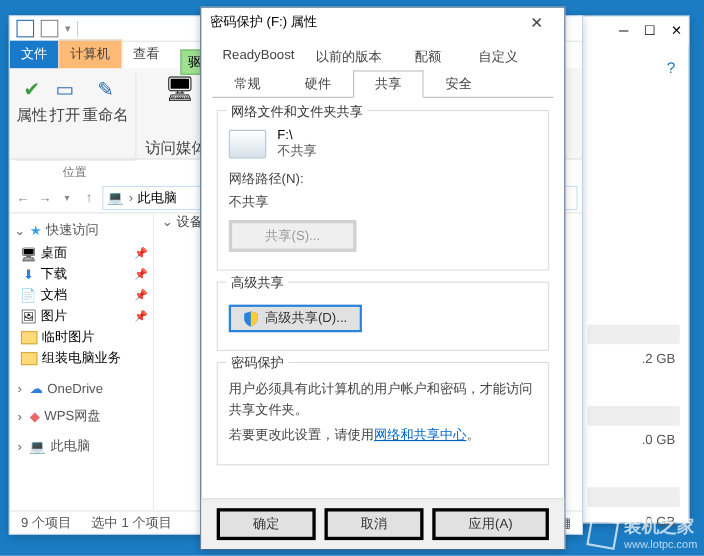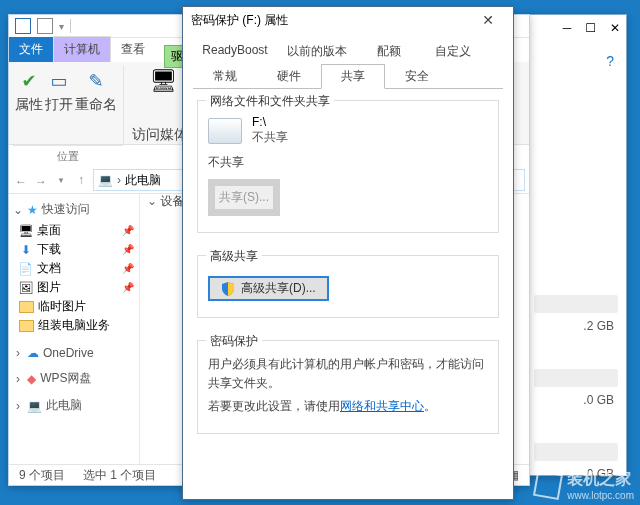--- a/index.html
+++ b/index.html
@@ -9,21 +9,21 @@
   .exp2 .titlebar{height:26px;background:#fff;display:flex;justify-content:flex-end;align-items:center;padding:0 6px;gap:14px}
   .exp2 .content{padding:6px 8px;color:#555}
   .pill{background:#eee;border-radius:2px;height:18px;margin:6px 0;}
   
   .exp1{left:8px;top:14px;width:170px;height:470px;border:1px solid #bcd3ea}
   .qat{height:22px;background:#fff;display:flex;align-items:center;gap:6px;padding:0 6px;border-bottom:1px solid #e4e4e4}
   .qat .sq{width:14px;height:14px;border:1px solid #2a6db0}
   .tabs1{height:24px;display:flex;align-items:flex-end}
   .tab1{padding:4px 10px;color:#444}
   .tab1.file{background:#1979ca;color:#fff}
-  .tab1.active{background:#c4b5fd;border-top:1px solid #ddd;border-left:1px solid #ddd;border-right:1px solid #ddd}
+  .tab1.active{background:#fdba74;border-top:1px solid #ddd;border-left:1px solid #ddd;border-right:1px solid #ddd}
   .drvbtn{position:absolute;left:155px;top:30px;background:#9fe08f;border:1px solid #6ab96a;padding:2px 6px;font-size:12px}
   .ribbon{background:#f6f6f6;height:78px;border-bottom:1px solid #e0e0e0;display:flex;padding:4px 4px 0 4px;gap:6px}
   .rgrp{display:flex;flex-direction:column;align-items:center;justify-content:space-between;padding:2px 2px 0 2px}
   .rgrp.sep{border-right:1px solid #e4e4e4;padding-right:6px}
   .ricon{width:26px;height:26px;display:flex;align-items:center;justify-content:center;font-size:18px}
   .rlbl{font-size:14px;color:#444;margin-top:2px}
   .grplbl{font-size:11px;color:#777;border-top:1px solid #e4e4e4;text-align:center;padding:3px 0;}
   .addr{height:26px;display:flex;align-items:center;gap:4px;padding:0 4px;border-bottom:1px solid #e4e4e4}
   .addr .nav{width:16px;text-align:center;color:#888}
   .addr .box{flex:1;border:1px solid #c7dff5;height:20px;display:flex;align-items:center;padding:0 4px;gap:4px}
@@ -39,24 +39,24 @@
   
   .dlg{left:182px;top:6px;width:330px;height:492px;border:1px solid #4a6b8a}
   .dlg .titlebar{height:26px;display:flex;align-items:center;padding:0 8px}
   .dlg .titlebar .spacer{flex:1}
   .dlg .xbtn{width:34px;text-align:center;font-size:14px;color:#444}
   .dtabs{display:flex;flex-wrap:wrap;padding:6px 10px 0 10px}
   .dtab{padding:3px 0;width:62px;text-align:center;border:1px solid transparent;color:#444;font-size:12px}
   .dtab.active{border:1px solid #bfbfbf;border-bottom:1px solid #fff;background:#fff;position:relative;z-index:2}
   .dtabline{border-bottom:1px solid #bfbfbf;margin:0 10px;position:relative;top:-1px}
   .dbody{padding:10px 14px 8px 14px}
-  .gbox{border:1px solid #dcdcdc;padding:10px 10px 12px 10px;margin-bottom:22px;position:relative}
+  .gbox{border:1px solid #dcdcdc;padding:10px 10px 12px 10px;margin-bottom:10px;position:relative}
   .gbox .legend{position:absolute;top:-8px;left:8px;background:#fff;padding:0 4px;color:#333;font-size:12px}
   .gbox .row{margin:4px 0;color:#444}
-  .btn{display:inline-flex;align-items:center;gap:6px;border:7px solid #000000;background:#e1e1e1;padding:3px 4px;font-size:12px;color:#333}
+  .btn{display:inline-flex;align-items:center;gap:6px;border:3px solid #000000;background:#e1e1e1;padding:3px 30px;font-size:12px;color:#333}
   .btn.disabled{color:#9a9a9a;background:#efefef;border-color:#d0d0d0}
   .btn.hl{border:2px solid #2a82da;padding:2px 11px}
   a.link{color:#0066cc;text-decoration:underline}
   .driveico{width:32px;height:24px;background:linear-gradient(#fff,#d8e2ea);border:1px solid #b6c3cf;border-radius:2px;display:inline-block;vertical-align:middle;margin-right:10px}
   .dbuttons{display:flex;justify-content:flex-end;gap:8px;padding:8px 14px;border-top:1px solid #dcdcdc;position:absolute;bottom:0;left:0;right:0;background:#f0f0f0}
   .watermark{position:absolute;right:6px;bottom:4px;color:rgba(255,255,255,.7);font-size:16px;display:flex;align-items:center;gap:6px}
   .watermark .star{width:22px;height:22px;border:2px solid rgba(255,255,255,.7);transform:rotate(10deg)}
   svg{display:block}
 </style>
 </head>
@@ -224,20 +224,21 @@
   <div class="dbody">
     <div class="gbox">
       <span class="legend">网络文件和文件夹共享</span>
       <div style="display:flex;align-items:center;margin:4px 0 8px 0">
         <span class="driveico"></span>
         <div>
           <div>F:\</div>
           <div style="color:#555">不共享</div>
         </div>
       </div>
+      <div class="row">网络路径(N):</div>
       <div class="row">不共享</div>
       <div class="row" style="margin-top:8px">
         <span class="btn disabled">共享(S)...</span>
       </div>
     </div>
 
     <div class="gbox">
       <span class="legend">高级共享</span>
       <div class="row" style="margin-top:10px">
         <span class="btn hl">
@@ -254,20 +255,25 @@
 
     <div class="gbox" style="margin-bottom:0">
       <span class="legend">密码保护</span>
       <div class="row" style="line-height:1.6">用户必须具有此计算机的用户帐户和密码，才能访问共享文件夹。</div>
       <div class="row" style="line-height:1.6">
         <span>若要更改此设置，请使用</span><a class="link">网络和共享中心</a><span>。</span>
       </div>
     </div>
   </div>
 
+  <div class="dbuttons">
+    <span class="btn">确定</span>
+    <span class="btn">取消</span>
+    <span class="btn">应用(A)</span>
+  </div>
 </div>
 
 <div class="watermark">
   <span class="star"></span>
   <div>
     <div style="font-weight:bold">装机之家</div>
     <div style="font-size:10px">www.lotpc.com</div>
   </div>
 </div>
 

